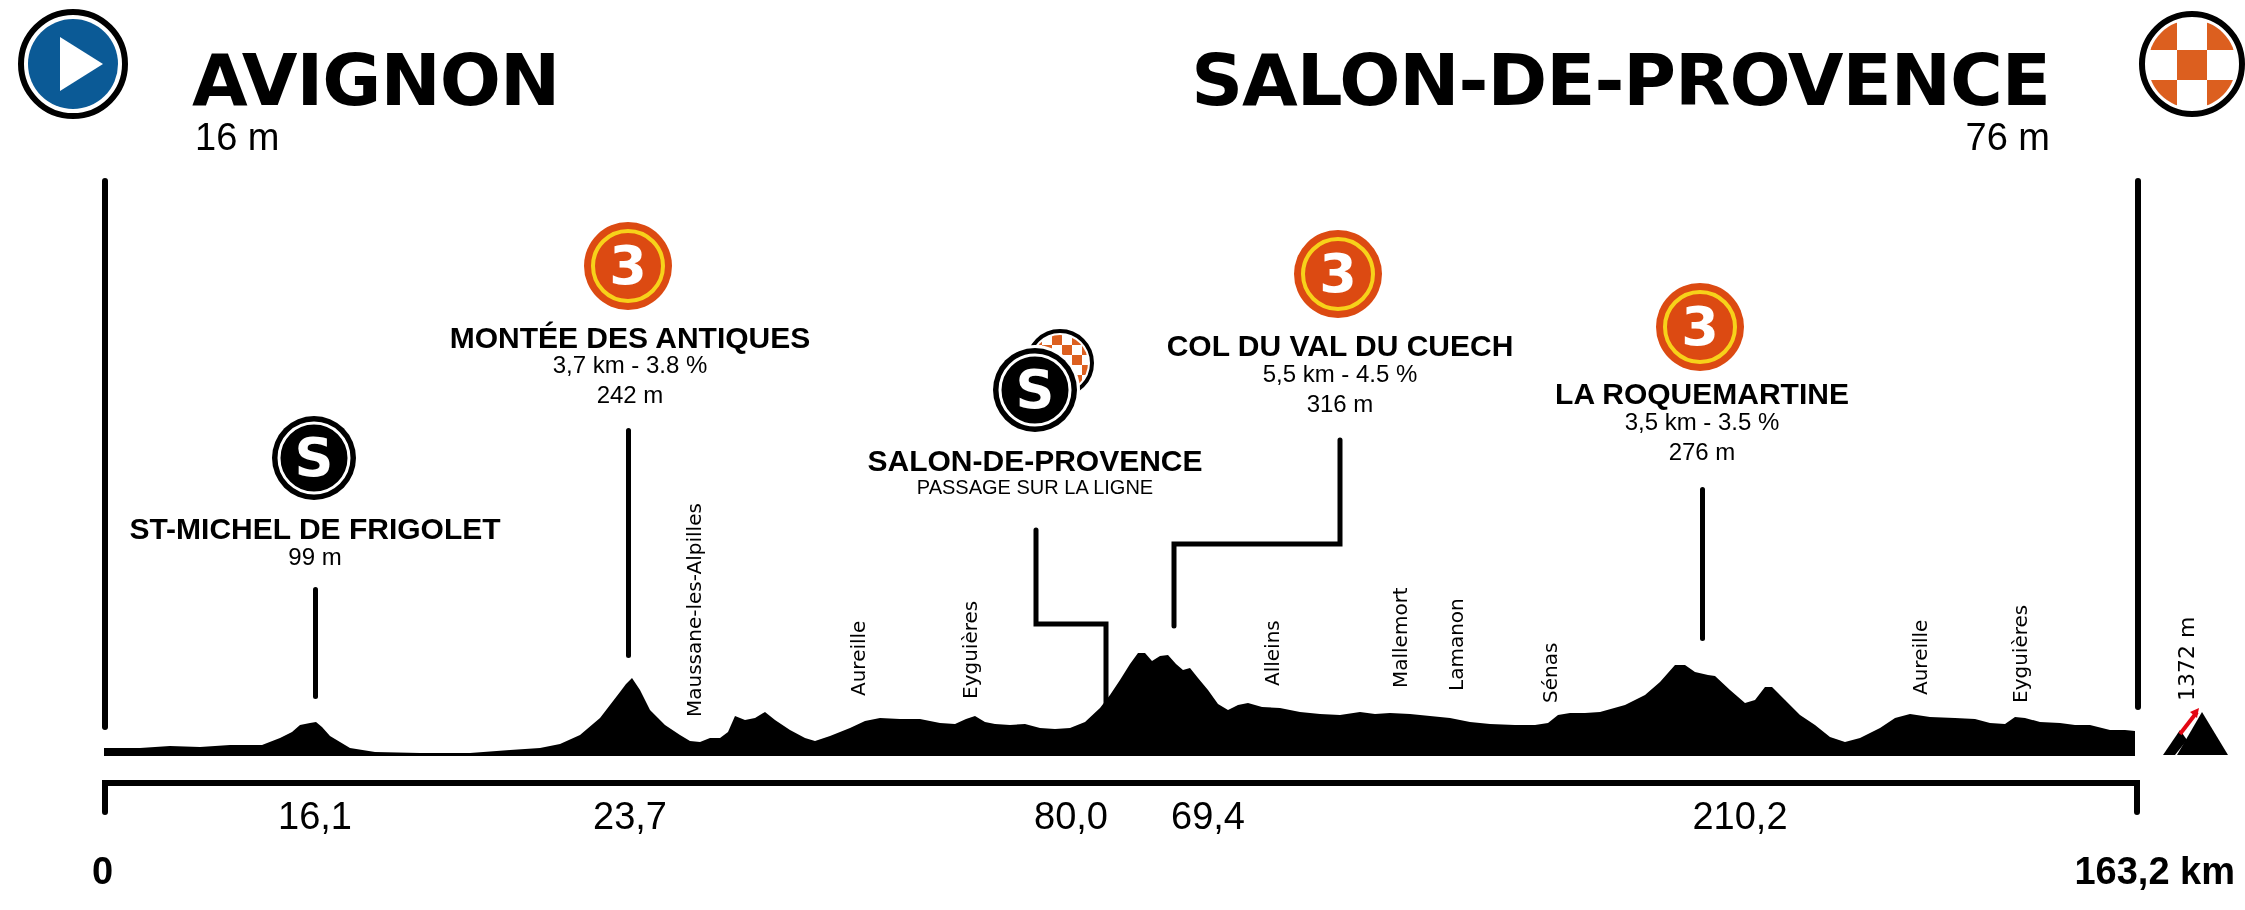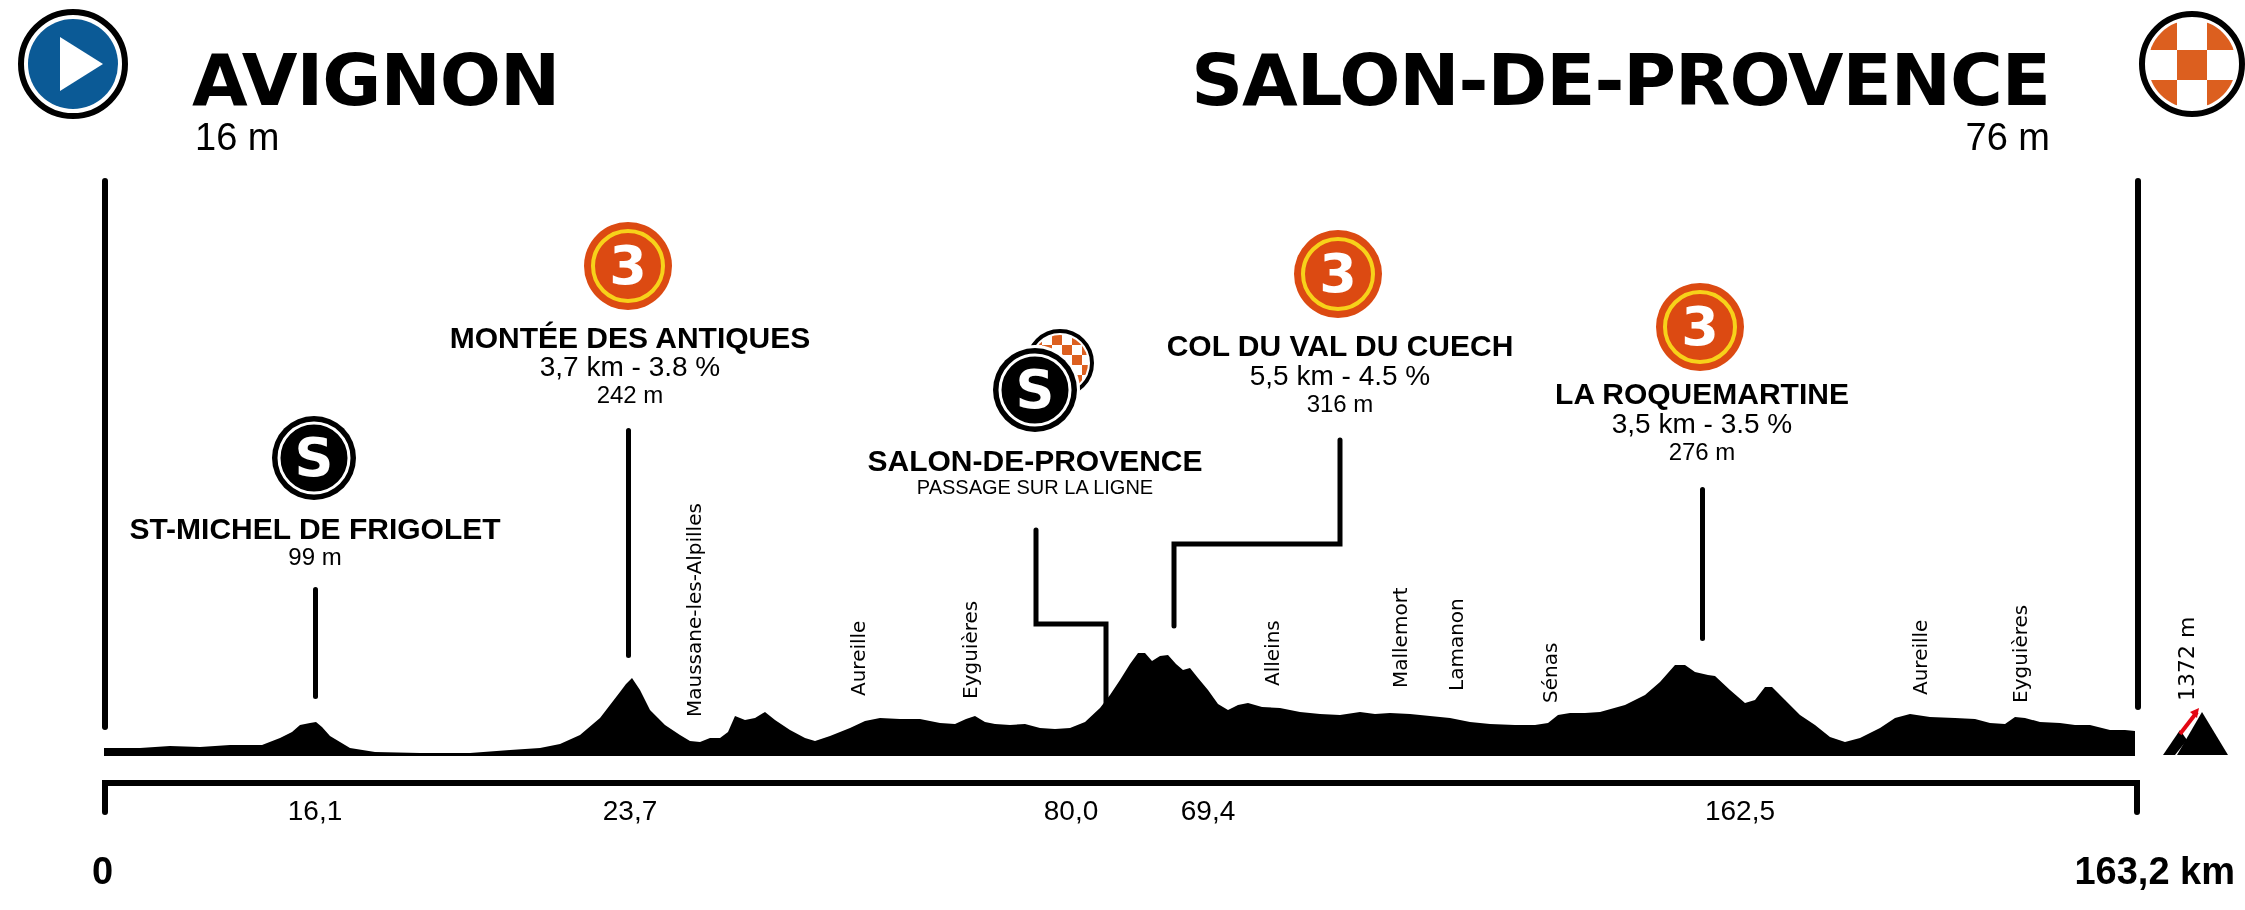--- a/index.html
+++ b/index.html
@@ -1,24 +1,24 @@
 <!DOCTYPE html>
 <html><head>
 <meta charset="utf-8">
 <style>
   html, body { margin:0; padding:0; background:#ffffff; }
   body { width:2245px; height:910px; position:relative; overflow:hidden; font-family:"Liberation Sans", sans-serif; color:#000; }
   .abs { position:absolute; }
   .city { font-family:"DejaVu Sans", sans-serif; font-weight:bold; font-size:72px; letter-spacing:-1px; line-height:1; }
   .alt-big { font-family:"Liberation Sans", sans-serif; font-size:38px; font-weight:normal; line-height:1; }
   .pt-name { font-family:"Liberation Sans", sans-serif; font-weight:bold; font-size:30px; text-align:left; white-space:nowrap; transform:translateX(-50%); line-height:1.05; }
-  .pt-sub { font-family:"Liberation Sans", sans-serif; font-size:28px; text-align:center; white-space:nowrap; transform:translateX(-50%); line-height:1.1; }
+  .pt-sub { font-family:"Liberation Sans", sans-serif; font-size:24px; text-align:center; white-space:nowrap; transform:translateX(-50%); line-height:1.1; }
   .pt-alt { font-family:"Liberation Sans", sans-serif; font-size:24px; text-align:center; white-space:nowrap; transform:translateX(-50%); line-height:1.1; }
   .town { font-family:"DejaVu Sans", sans-serif; font-size:20px; white-space:nowrap; transform-origin:left bottom; transform:rotate(-90deg); line-height:1; }
-  .km { font-family:"Liberation Sans", sans-serif; font-size:28px; transform:translateX(-50%); white-space:nowrap; }
+  .km { font-family:"Liberation Sans", sans-serif; font-size:38px; transform:translateX(-50%); white-space:nowrap; }
   .km-end { font-family:"Liberation Sans", sans-serif; font-weight:bold; font-size:38px; white-space:nowrap; }
   svg { position:absolute; left:0; top:0; }
 </style>
 </head>
 <body>
 
 <svg width="2245" height="910" viewBox="0 0 2245 910">
 
   <rect x="102" y="178" width="6" height="552" rx="3" fill="#000"></rect>
   <rect x="2135" y="178" width="6" height="532" rx="3" fill="#000"></rect>
@@ -134,15 +134,15 @@
 <div class="abs town" style="left:1466px;top:671px;">Lamanon</div>
 <div class="abs town" style="left:1560px;top:683px;">Sénas</div>
 <div class="abs town" style="left:1930px;top:675px;">Aureille</div>
 <div class="abs town" style="left:2030px;top:683px;">Eyguières</div>
 <div class="abs town" style="left:2198px;top:679px;font-size:22px;">1372 m</div>
 
 <div class="abs km" style="left:315px;top:795px;">16,1</div>
 <div class="abs km" style="left:630px;top:795px;">23,7</div>
 <div class="abs km" style="left:1071px;top:795px;">80,0</div>
 <div class="abs km" style="left:1208px;top:795px;">69,4</div>
-<div class="abs km" style="left:1740px;top:795px;">162,5</div>
+<div class="abs km" style="left:1740px;top:795px;">210,2</div>
 <div class="abs km-end" style="left:92px;top:850px;">0</div>
 <div class="abs km-end" style="right:10px;top:850px;">163,2 km</div>
 
 </body></html>

